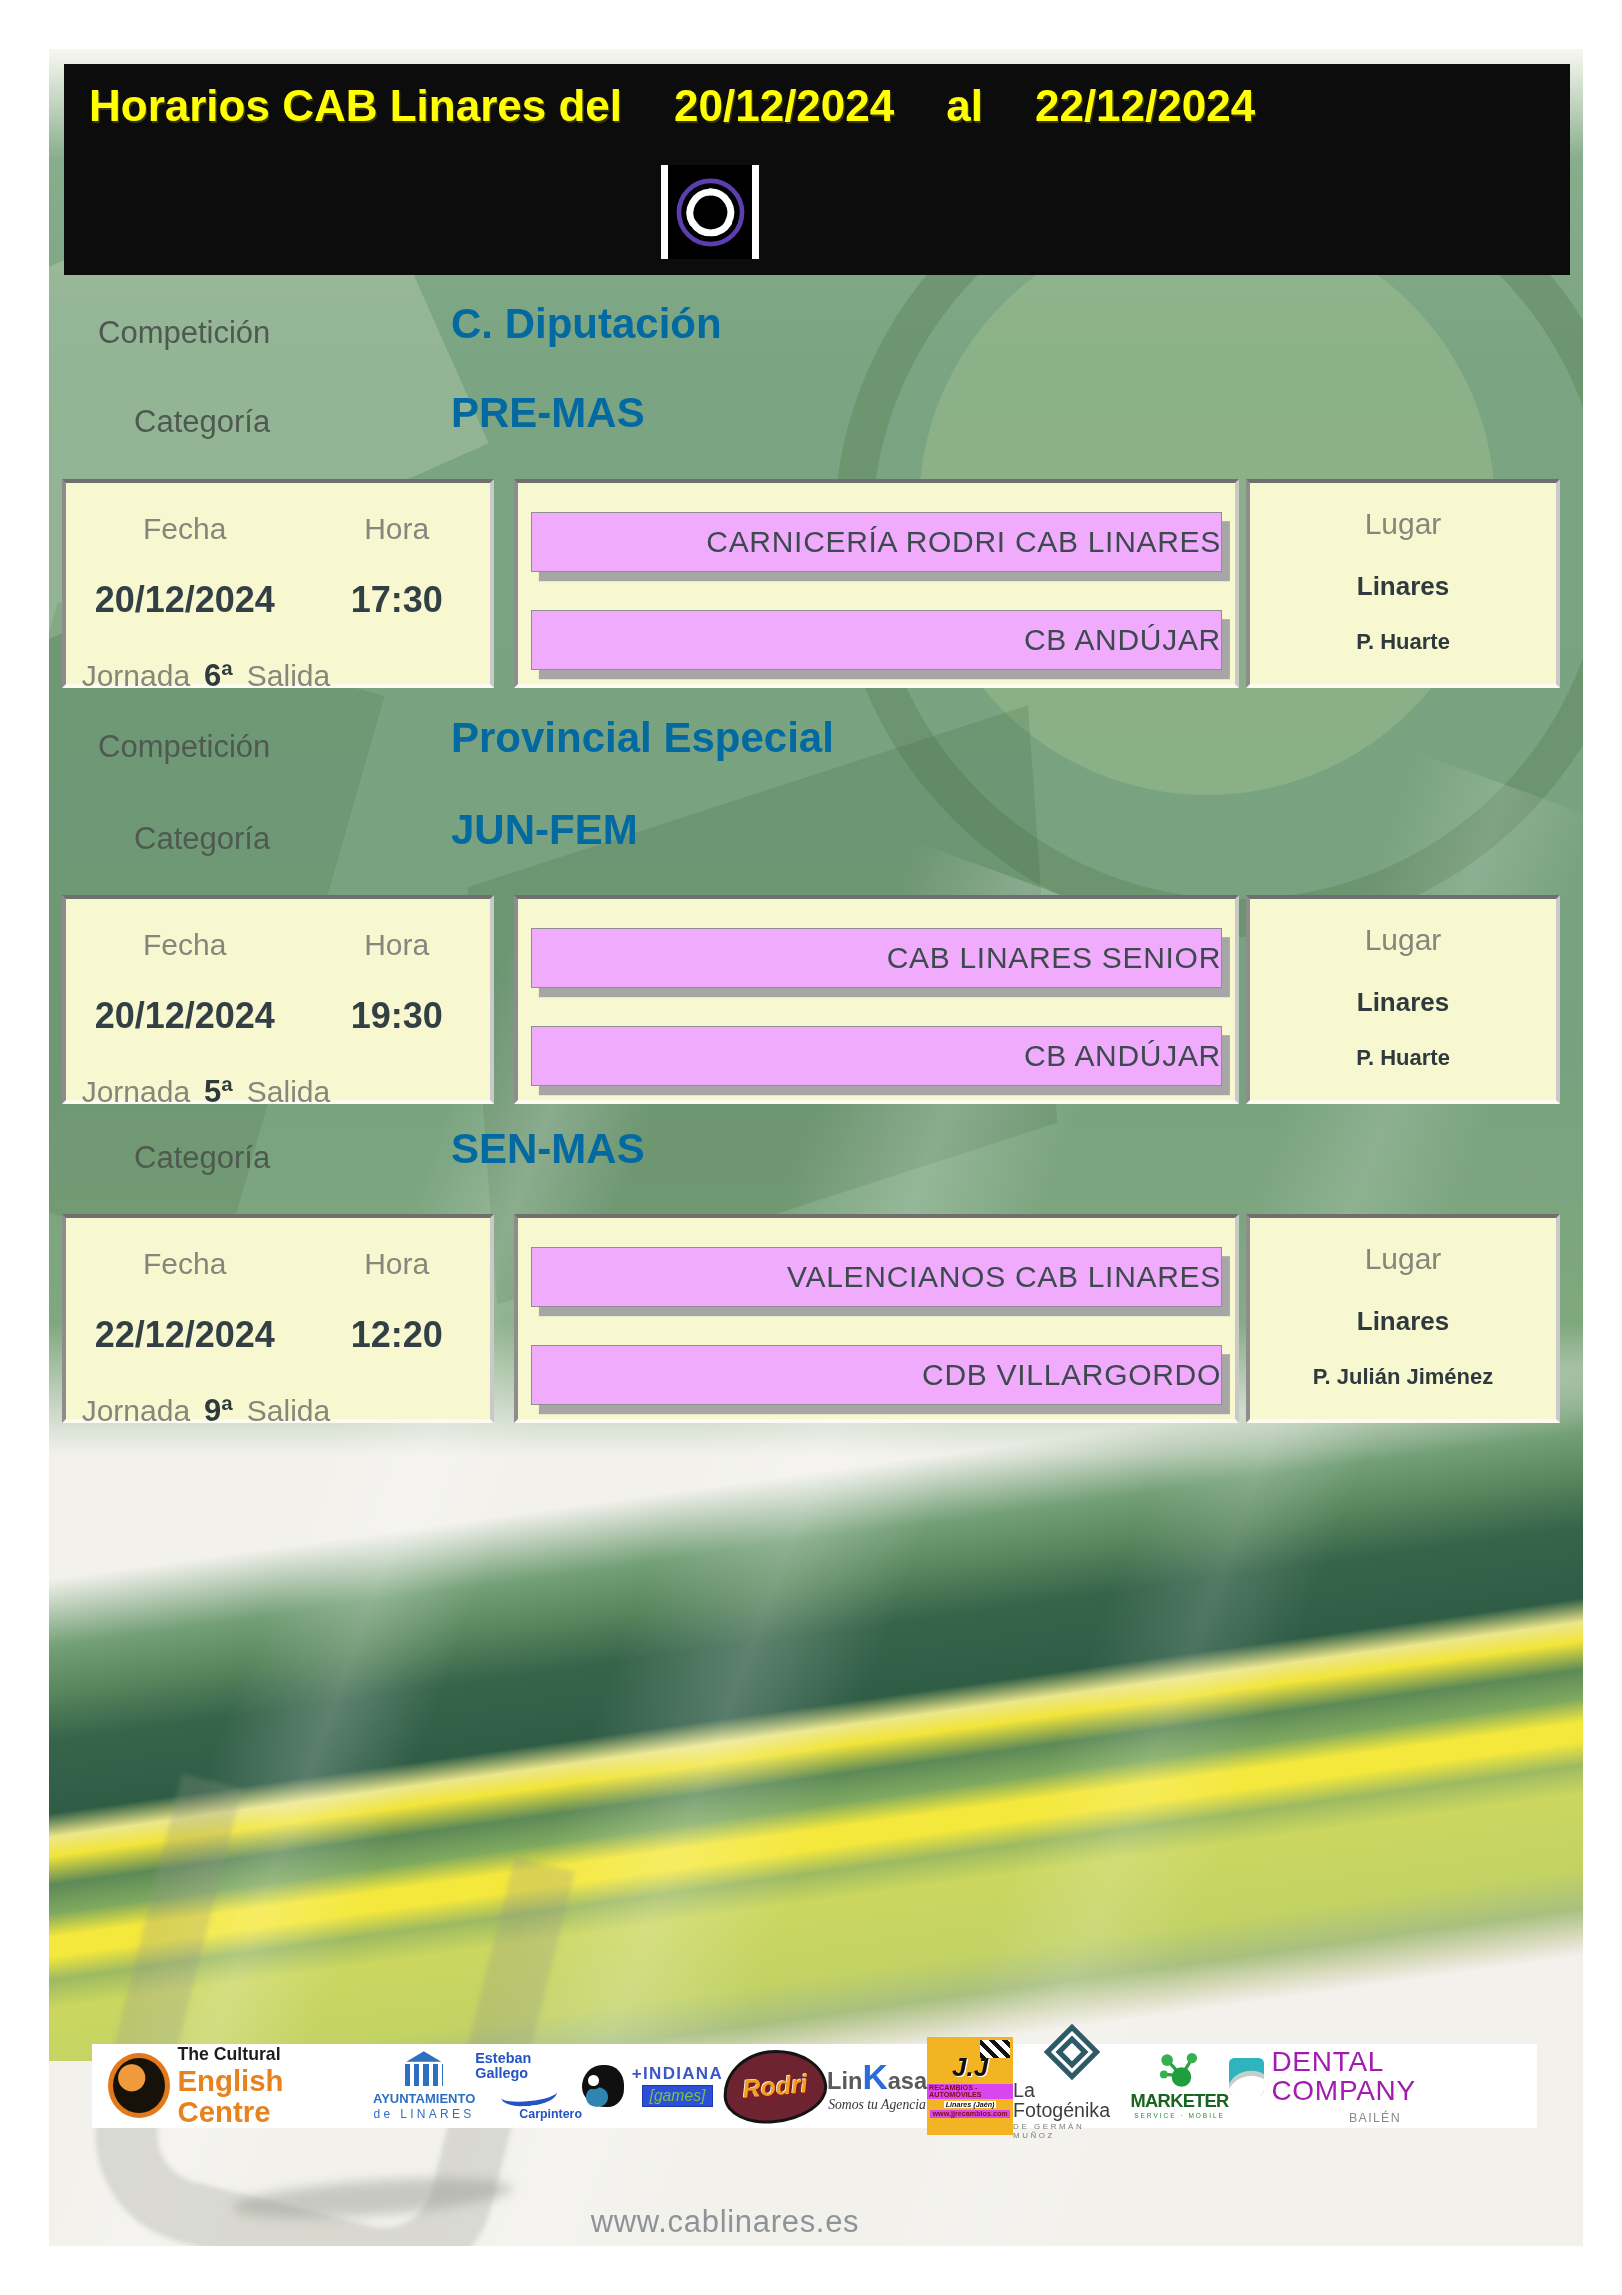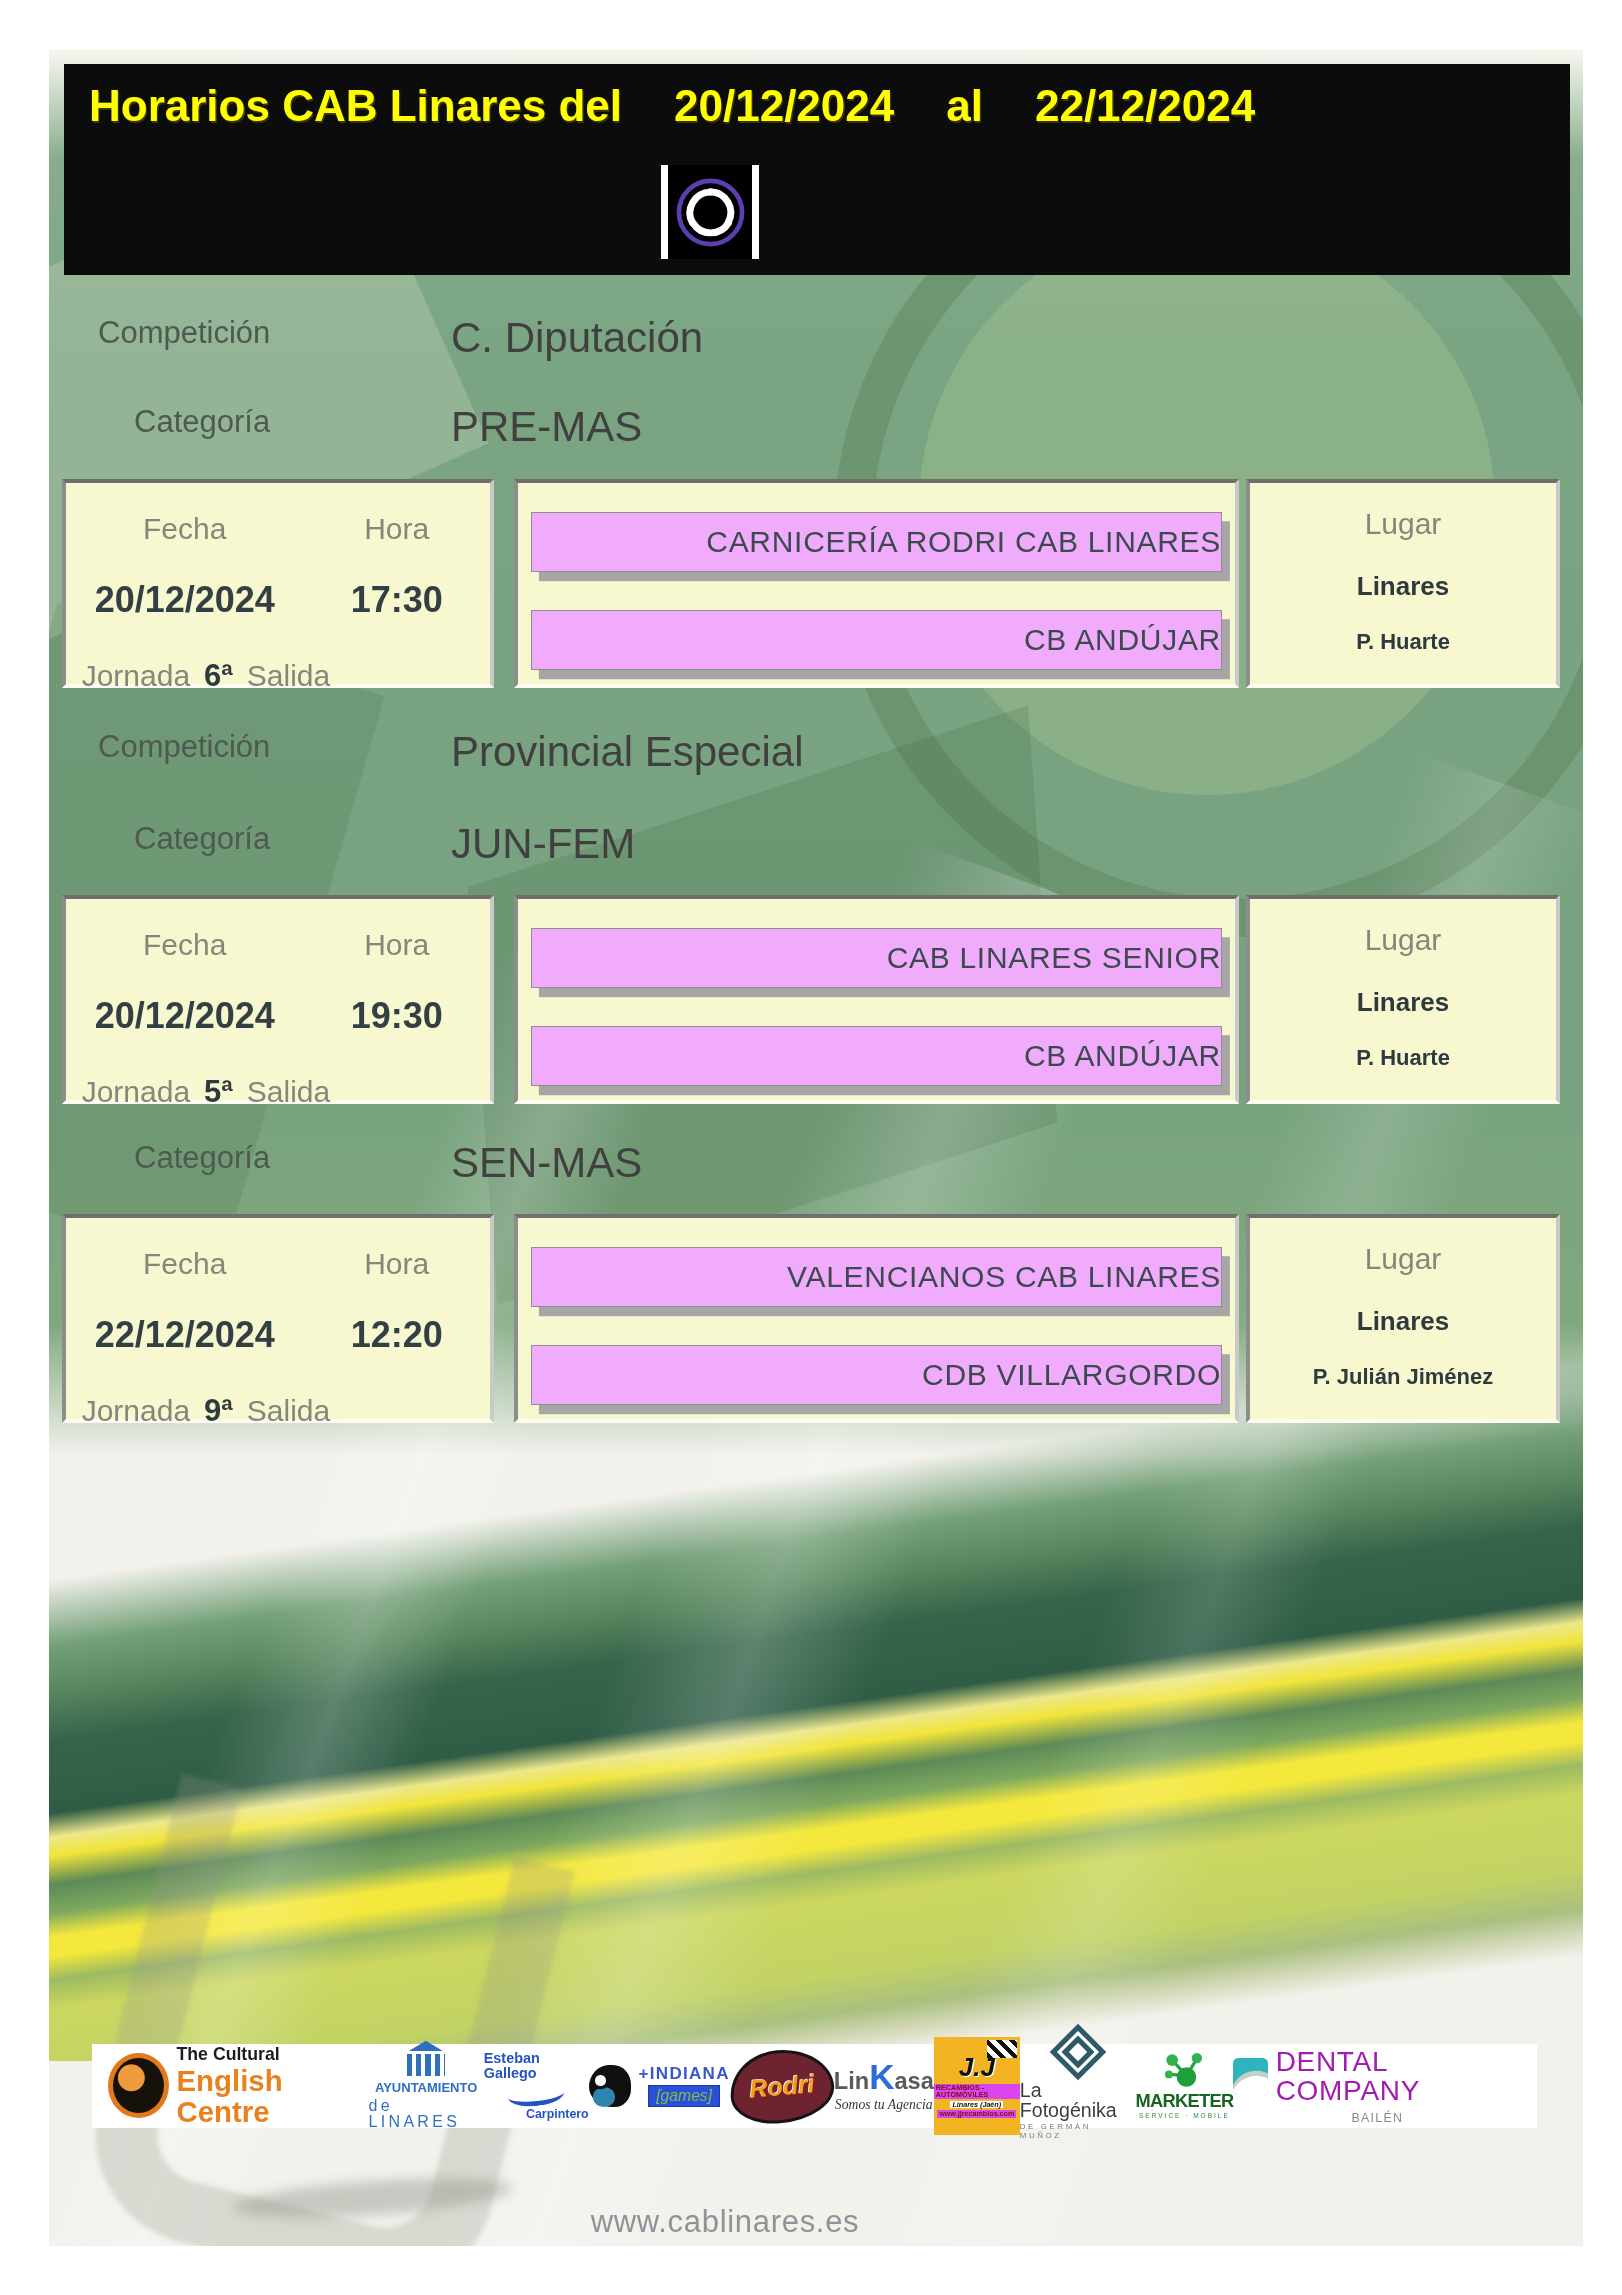--- a/index.html
+++ b/index.html
@@ -49,21 +49,21 @@
   .title-row{display:flex;gap:52px;align-items:baseline;padding:17px 0 0 25px;white-space:nowrap;
       color:#ffff00;font-size:44px;font-weight:bold;letter-spacing:0px;
       text-shadow:1.3px 2px 0 rgba(95,90,0,0.55);}
   .logo{position:absolute;left:597px;top:101px;width:84px;height:94px;background:#000;
       border-left:7.2px solid #ffffff;border-right:7.2px solid #ffffff;
       display:flex;align-items:center;justify-content:center;}
 
   
   .line{position:absolute;left:49px;width:1534px;height:73px;}
   .lab{position:absolute;top:17px;font-size:31px;color:#4e5a50;}
-  .val{position:absolute;left:402px;top:16px;font-size:42px;font-weight:normal;color:#404040;}
+  .val{position:absolute;left:402px;top:2px;font-size:42px;font-weight:bold;color:#0369a1;}
 
   
   .match{position:absolute;left:62px;width:1498px;height:209px;}
   .box{position:absolute;top:0;height:209px;background:#f8f8d0;box-sizing:border-box;
       border-top:4.6px solid #6f6f6f;border-left:4.6px solid #8d8d8d;
       border-right:4.6px solid #c9c9c9;border-bottom:4.6px solid #fbfbef;}
   .box.left{left:0;width:432px;}
   .box.mid{left:452px;width:725px;}
   .box.right{left:1184px;width:314px;}
 
@@ -95,21 +95,21 @@
       background:radial-gradient(circle at 36% 36%, #f09a3e 0 27%, #171209 29%);}
   .ec-l1{font-size:17.7px;font-weight:bold;color:#1d1d1d;}
   .ec-l2{font-size:29.4px;font-weight:bold;color:#e8821e;}
 
   .bld{width:46px;height:38px;position:relative;}
   .bld:before{content:"";position:absolute;left:5.2px;top:0;width:35px;height:10.5px;background:#2f6fc0;
       clip-path:polygon(50% 0,100% 100%,0 100%);}
   .bld:after{content:"";position:absolute;left:3.9px;top:13px;width:38px;height:22px;
       background:repeating-linear-gradient(90deg,#2f6fc0 0 5.2px,#ffffff 5.2px 9.2px);}
   .ay-l1{font-size:13px;font-weight:bold;color:#2f6fc0;}
-  .ay-l2{font-size:16px;color:#2f6fc0;letter-spacing:3.3px;}
+  .ay-l2{font-size:12px;color:#2f6fc0;letter-spacing:3.3px;}
 
   .eg-l1{font-size:14.4px;font-weight:bold;color:#2453c4;}
   .sw{width:56px;height:17px;border-bottom:5.9px solid #2453c4;border-radius:50%;transform:rotate(-6deg);}
   .eg-l2{font-size:12.4px;font-weight:bold;color:#2453c4;align-self:flex-end;}
 
   .masc{width:42px;height:42px;position:relative;background:#101010;
       border-radius:50% 45% 40% 60%/55% 50% 45% 50%;}
   .masc:after{content:"";position:absolute;left:3.9px;bottom:0px;width:22px;height:19.6px;background:#2e86b0;border-radius:50%;}
   .masc:before{content:"";position:absolute;left:6.5px;top:10.5px;width:10.5px;height:10.5px;background:#ffffff;
       border-radius:50%;box-shadow:0 0 0 3.3px #111;z-index:1;}

